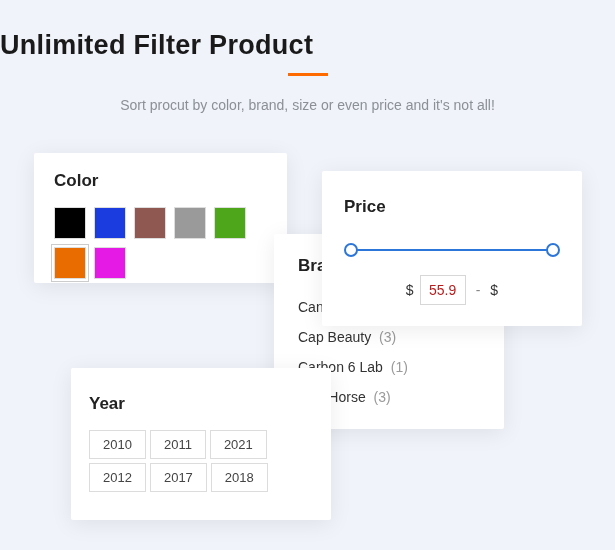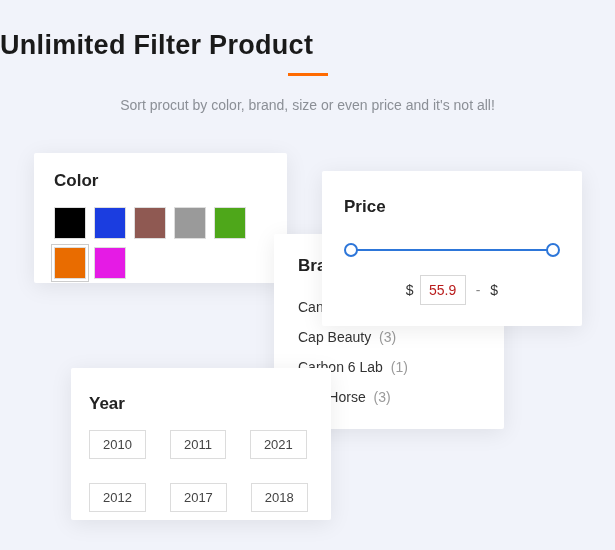--- a/index.html
+++ b/index.html
@@ -81,21 +81,21 @@
   
   .card-year {
     left: 71px;
     top: 344px;
     width: 260px;
     height: 152px;
     padding: 26px 18px;
     z-index: 3;
     margin-top: 24px;
   }
-  .year-tags { display: flex; flex-wrap: wrap; gap: 24px; }
+  .year-tags { display: flex; flex-wrap: wrap; gap: 4px; }
   .year-tag {
     border: 1px solid #dcdcdc;
     padding: 6px 13px;
     font-size: 13px;
     color: #444;
     background: #fff;
   }
 
   
   .card-price {

